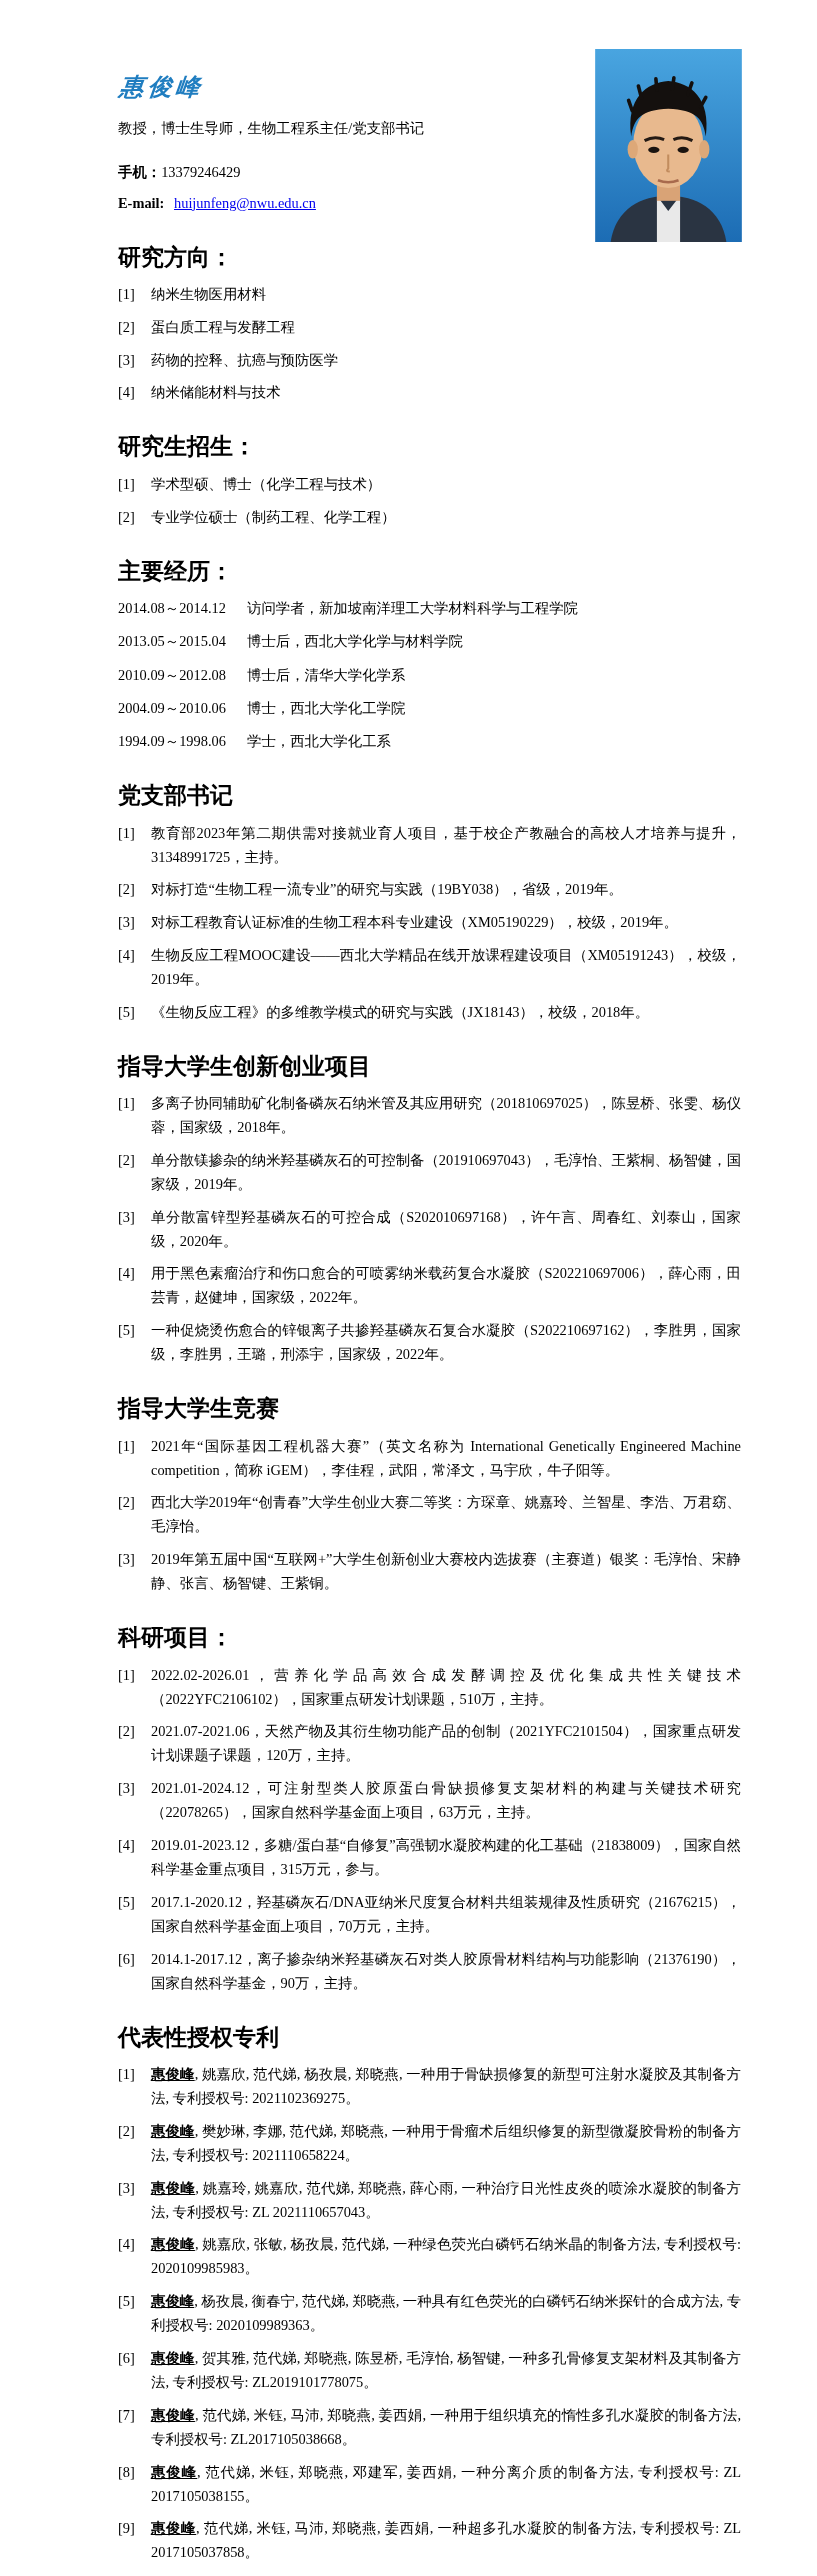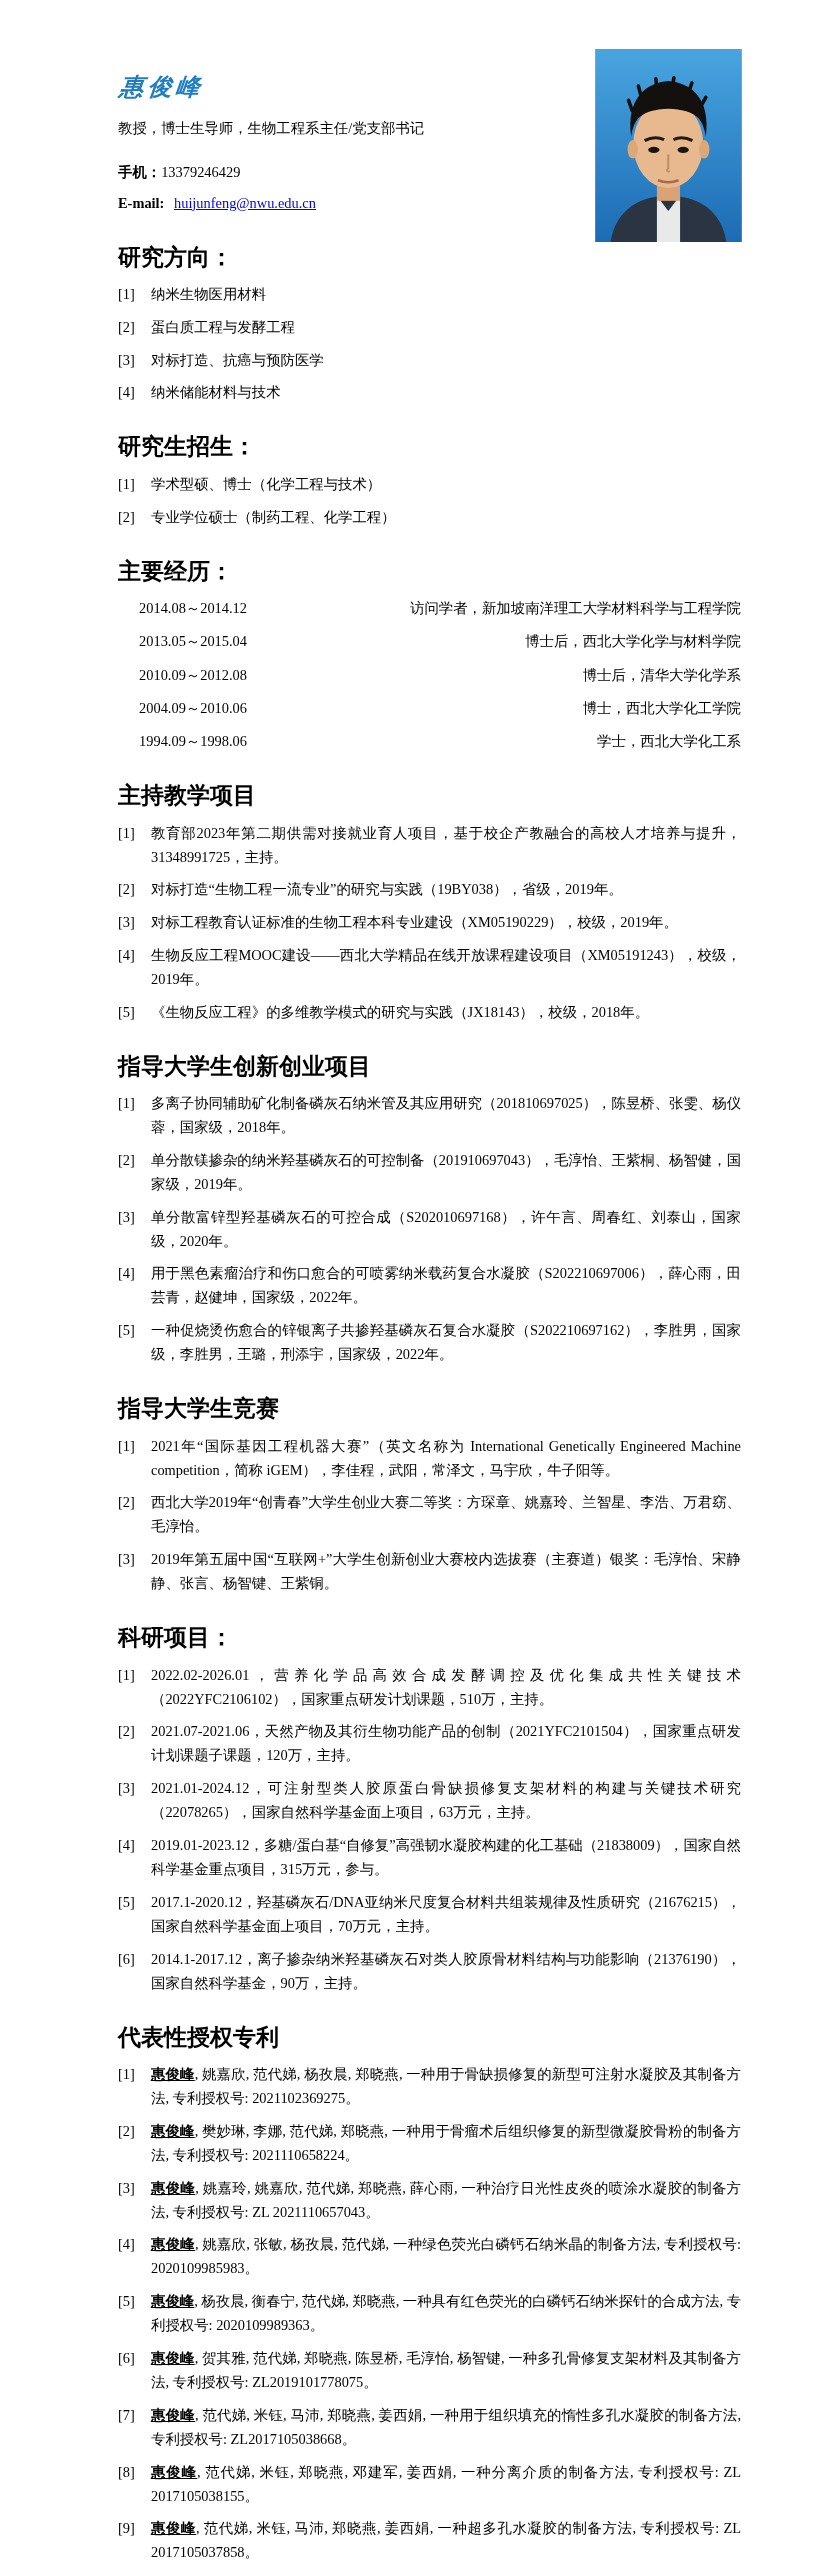--- a/index.html
+++ b/index.html
@@ -55,21 +55,21 @@
     margin:0 0 12.4px 0;
   }
   ol.items{list-style:none;margin:0;padding:0;}
   li.item{
     display:flex;
     margin-bottom:8.8px;
     text-align:justify;
   }
   li.item .marker{flex:0 0 33px;}
   li.item .txt{flex:1;}
-  li.exp-item{margin-bottom:9.3px;display:flex;text-align:right;}
+  li.exp-item{margin-bottom:9.3px;display:flex;}
   .exp-period{flex:0 0 129px;}
   .exp-desc{flex:1;}
   .seg-author{font-weight:bold;text-decoration:underline;}
 </style>
 </head>
 <body>
 
 <div class="page">
 
   <header>
@@ -123,21 +123,21 @@
         <li class="item">
           <span class="marker">[1]</span>
           <span class="txt"><span class="seg-plain">纳米生物医用材料</span></span>
         </li>
         <li class="item">
           <span class="marker">[2]</span>
           <span class="txt"><span class="seg-plain">蛋白质工程与发酵工程</span></span>
         </li>
         <li class="item">
           <span class="marker">[3]</span>
-          <span class="txt"><span class="seg-plain">对标打造、抗癌与预防医学</span></span>
+          <span class="txt"><span class="seg-plain">药物的控释、抗癌与预防医学</span></span>
         </li>
         <li class="item">
           <span class="marker">[4]</span>
           <span class="txt"><span class="seg-plain">纳米储能材料与技术</span></span>
         </li>
       </ol>
   </section>
 
   <section class="sec">
     <h2 class="sec-title">研究生招生：</h2>
@@ -173,21 +173,21 @@
           <span class="exp-desc">博士，西北大学化工学院</span>
         </li>
         <li class="exp-item">
           <span class="exp-period">1994.09～1998.06</span>
           <span class="exp-desc">学士，西北大学化工系</span>
         </li>
       </ol>
   </section>
 
   <section class="sec">
-    <h2 class="sec-title">主持教学项目</h2>
+    <h2 class="sec-title">党支部书记</h2>
     <ol class="items">
         <li class="item">
           <span class="marker">[1]</span>
           <span class="txt"><span class="seg-plain">教育部2023年第二期供需对接就业育人项目，基于校企产教融合的高校人才培养与提升，31348991725，主持。</span></span>
         </li>
         <li class="item">
           <span class="marker">[2]</span>
           <span class="txt"><span class="seg-plain">对标打造“生物工程一流专业”的研究与实践（19BY038），省级，2019年。</span></span>
         </li>
         <li class="item">

